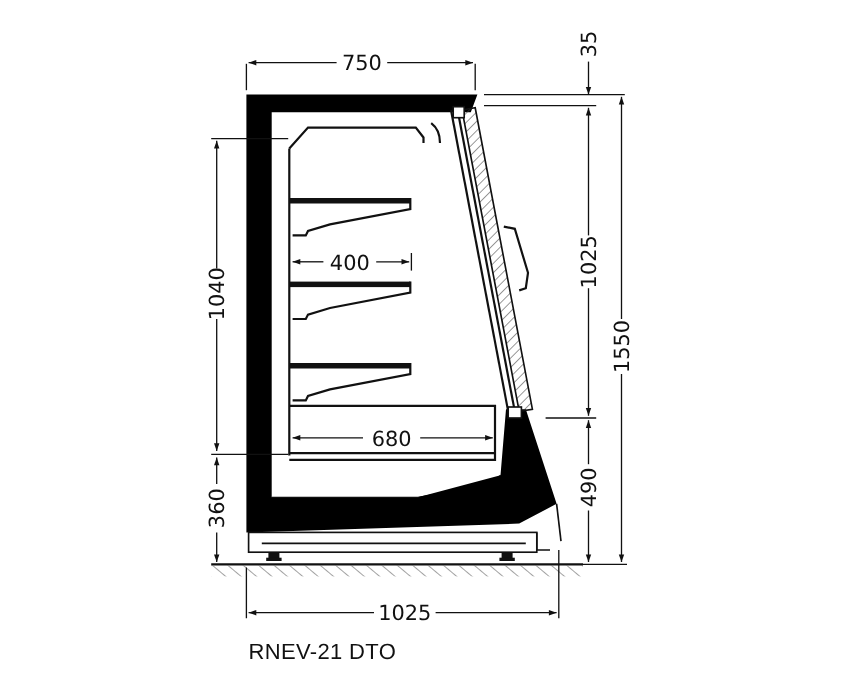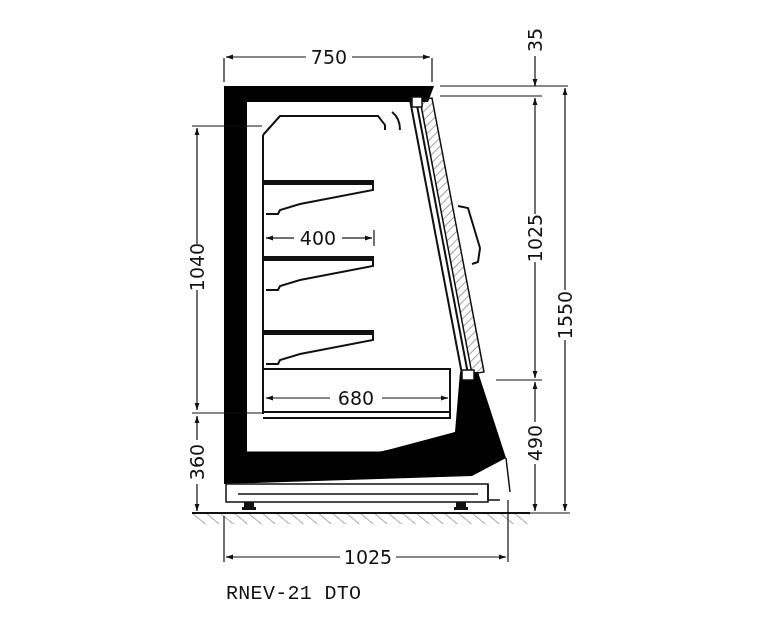--- a/index.html
+++ b/index.html
@@ -1,21 +1,21 @@
 <!DOCTYPE html>
 <html><head>
 <meta charset="utf-8">
 <style>
   html, body { margin: 0; padding: 0; background: #ffffff; }
   body { width: 768px; height: 626px; position: relative; overflow: hidden;
          font-family: "Liberation Sans", "DejaVu Sans", sans-serif; }
   svg { position: absolute; left: 0; top: 0; }
   .dim { font-family: "DejaVu Sans", "Liberation Sans", sans-serif; font-size: 19px; fill: #111; }
   .caption { position: absolute; left: 226px; top: 582px; font-size: 20px; color: #111;
-             font-family: Liberation Mono, monospace; letter-spacing: 0.3px; }
+             font-family: Liberation Sans, sans-serif; letter-spacing: 0.3px; }
 </style>
 </head>
 <body>
 
 <svg width="768" height="626" viewBox="0 0 768 626">
   <defs>
     <marker id="arr" viewBox="0 0 10 10" refX="10" refY="5" markerWidth="9" markerHeight="7" orient="auto-start-reverse" markerUnits="userSpaceOnUse">
       <path d="M0,1.5 L10,5 L0,8.5 z" fill="#111"></path>
     </marker>
     <pattern id="hatch" patternUnits="userSpaceOnUse" width="6" height="6" patternTransform="rotate(45)">

